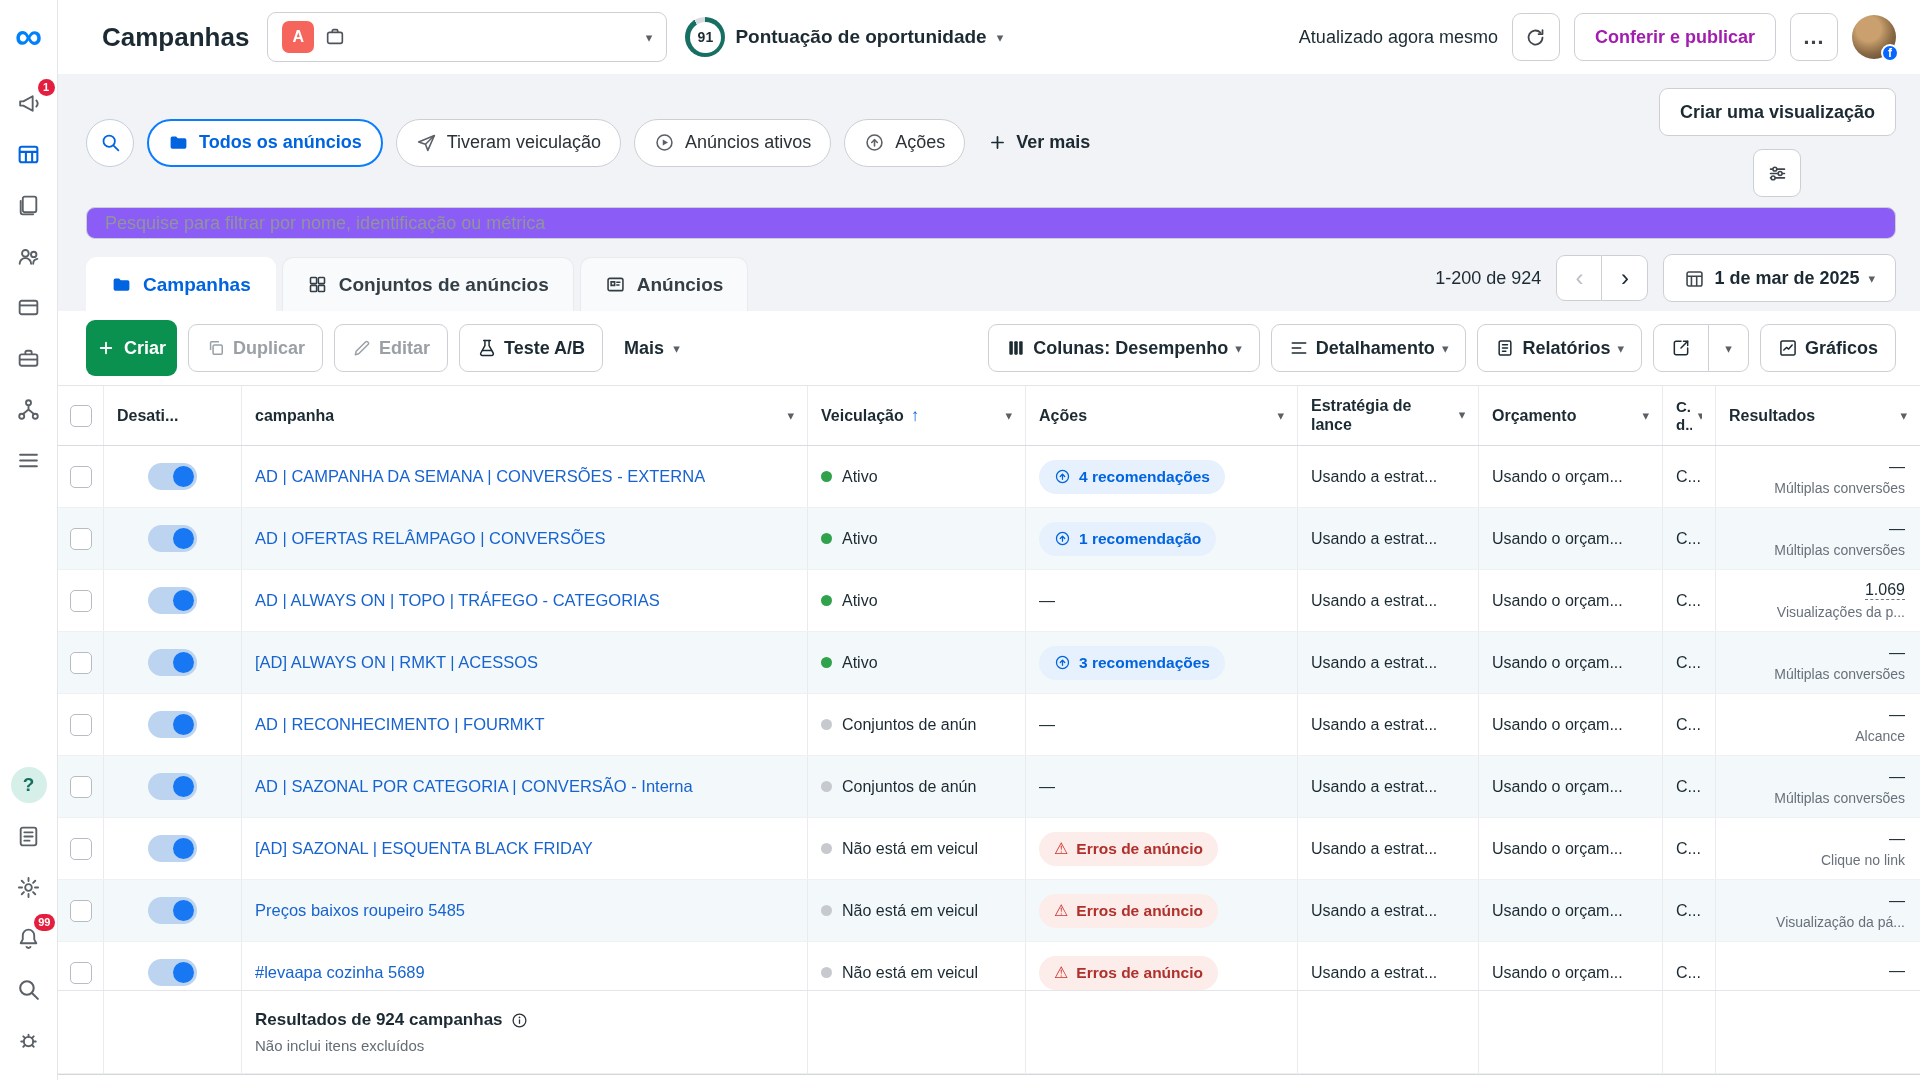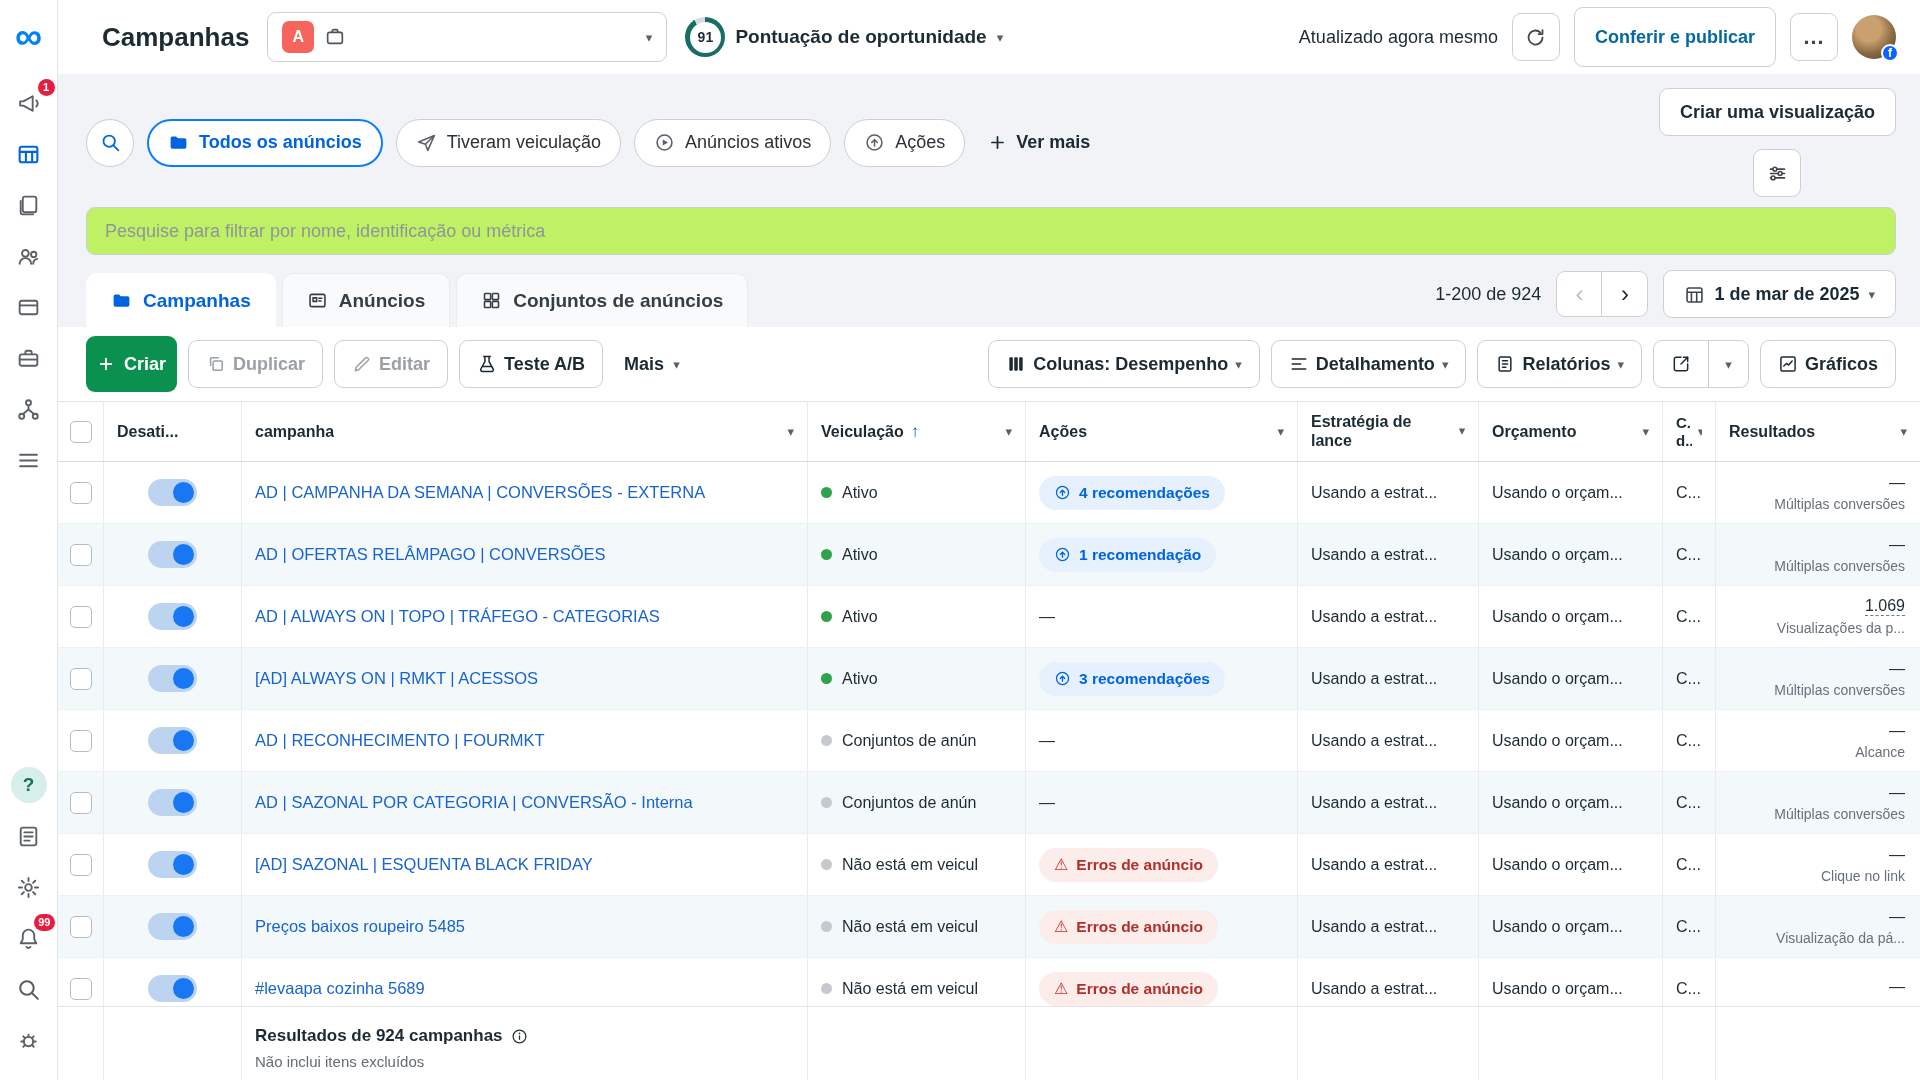--- a/index.html
+++ b/index.html
@@ -47,22 +47,22 @@
   .score-ring { width: 40px; height: 40px; border-radius: 50%; display: flex; align-items: center;
                 justify-content: center; background: conic-gradient(#176e63 0 91%, #d7dade 0 100%); }
   .score-inner { width: 31px; height: 31px; border-radius: 50%; background: #fff; display: flex;
                  align-items: center; justify-content: center; font-size: 14px; font-weight: 700; }
   .score-label { font-size: 19px; font-weight: 600; white-space: nowrap; }
   .top-right { margin-left: auto; display: flex; align-items: center; gap: 14px; }
   .updated { font-size: 18px; white-space: nowrap; }
   .icon-btn { width: 48px; height: 48px; border: 1px solid #ccd0d5; border-radius: 9px; background: #fff;
               color: #3e454c; display: flex; align-items: center; justify-content: center; }
   .icon-btn svg { width: 21px; height: 21px; }
-  .btn-secondary { height: 60px; padding: 0 20px; border: 1px solid #ccd0d5; border-radius: 9px; background: #fff;
-                   font-size: 18px; font-weight: 600; color: #0369a1; display: flex; align-items: center; }
+  .btn-secondary { height: 48px; padding: 0 20px; border: 1px solid #ccd0d5; border-radius: 9px; background: #fff;
+                   font-size: 18px; font-weight: 600; color: #a21caf; display: flex; align-items: center; }
   .ellipsis { font-size: 22px; font-weight: 700; color: #3e454c; letter-spacing: 1px; line-height: 0.4; }
   .avatar { width: 44px; height: 44px; border-radius: 50%; position: relative; cursor: pointer;
             background: radial-gradient(circle at 38% 32%, #caa06e 0 30%, #8a6a45 60%, #4e3a26 100%); }
   .avatar .fb { position: absolute; right: -3px; bottom: -3px; width: 18px; height: 18px; border-radius: 50%;
                 background: #0866ff; color: #fff; font-size: 12px; font-weight: 700; display: flex;
                 align-items: center; justify-content: center; border: 2px solid #fff; line-height: 1; }
 
   
   .filterbar { background: #f1f3f6; padding: 14px 24px 6px 28px; display: flex; align-items: center; gap: 13px; }
   .search-circle { width: 48px; height: 48px; border-radius: 50%; border: 1px solid #c3cfdc; background: #fff;
@@ -76,21 +76,21 @@
   .ghost-btn { display: flex; align-items: center; gap: 9px; font-size: 18px; font-weight: 600; color: #1c2b33;
                background: none; border: none; padding: 0 10px; white-space: nowrap; }
   .ghost-btn svg { width: 19px; height: 19px; }
   .right-actions { margin-left: auto; display: flex; align-items: center; gap: 13px; flex-direction: column; }
   .btn-white { height: 48px; padding: 0 20px; border: 1px solid #ccd0d5; border-radius: 9px; background: #fff;
                font-size: 18px; font-weight: 600; color: #1c2b33; display: flex; align-items: center; gap: 9px;
                white-space: nowrap; }
 
   
   .searchrow { background: #f1f3f6; padding: 4px 24px 8px 28px; }
-  .search-input { width: 100%; height: 48px; border: 1px solid #ccd0d5; border-radius: 9px; background: #bef264;
+  .search-input { width: 100%; height: 32px; border: 1px solid #ccd0d5; border-radius: 9px; background: #8b5cf6;
                   padding: 0 18px; font-size: 18px; color: #1c2b33; font-family: inherit; outline: none; }
   .search-input::placeholder { color: #8f959b; }
 
   
   .tabsrow { background: #f1f3f6; display: flex; align-items: flex-end; padding: 0 24px 0 28px;
              height: 64px; flex: 0 0 64px; }
   .tab { height: 54px; display: flex; align-items: center; gap: 11px; padding: 0 24px;
          border-radius: 11px 11px 0 0; font-size: 19px; font-weight: 700; color: #333e46;
          background: #f8fafb; border: 1px solid #e9ebef; border-bottom: none; margin-right: 6px; cursor: pointer;
          white-space: nowrap; }
@@ -372,34 +372,34 @@
 
     <div class="tabsrow">
       <div class="tab active">
         <svg viewBox="0 0 24 24" fill="currentColor">
             <path d="M3 7a2 2 0 0 1 2-2h4.2l2 2H19a2 2 0 0 1 2 2v8a2 2 0 0 1-2 2H5a2 2 0 0 1-2-2V7z"></path>
           </svg>
         <span>Campanhas</span>
       </div>
       <div class="tab">
         <svg viewBox="0 0 24 24" fill="none" stroke="currentColor" stroke-width="1.8">
-            <rect x="3.5" y="5" width="17" height="14" rx="2"></rect>
-            <path d="M7 9h4v4H7z"></path>
-            <path d="M13.5 9.5H17M13.5 12.5h2.5" stroke-linecap="round"></path>
-          </svg>
-        <span>Anúncios</span>
-      </div>
-      <div class="tab">
-        <svg viewBox="0 0 24 24" fill="none" stroke="currentColor" stroke-width="1.8">
             <rect x="4" y="4" width="7" height="7" rx="1"></rect>
             <rect x="13" y="4" width="7" height="7" rx="1"></rect>
             <rect x="4" y="13" width="7" height="7" rx="1"></rect>
             <rect x="13" y="13" width="7" height="7" rx="1"></rect>
           </svg>
         <span>Conjuntos de anúncios</span>
+      </div>
+      <div class="tab">
+        <svg viewBox="0 0 24 24" fill="none" stroke="currentColor" stroke-width="1.8">
+            <rect x="3.5" y="5" width="17" height="14" rx="2"></rect>
+            <path d="M7 9h4v4H7z"></path>
+            <path d="M13.5 9.5H17M13.5 12.5h2.5" stroke-linecap="round"></path>
+          </svg>
+        <span>Anúncios</span>
       </div>
       <div class="tabs-right">
         <span class="range">1-200 de 924</span>
         <div class="pager">
           <button class="pg prev">
               <span>‹</span>
             </button>
           <button class="pg next">
               <span>›</span>
             </button>

